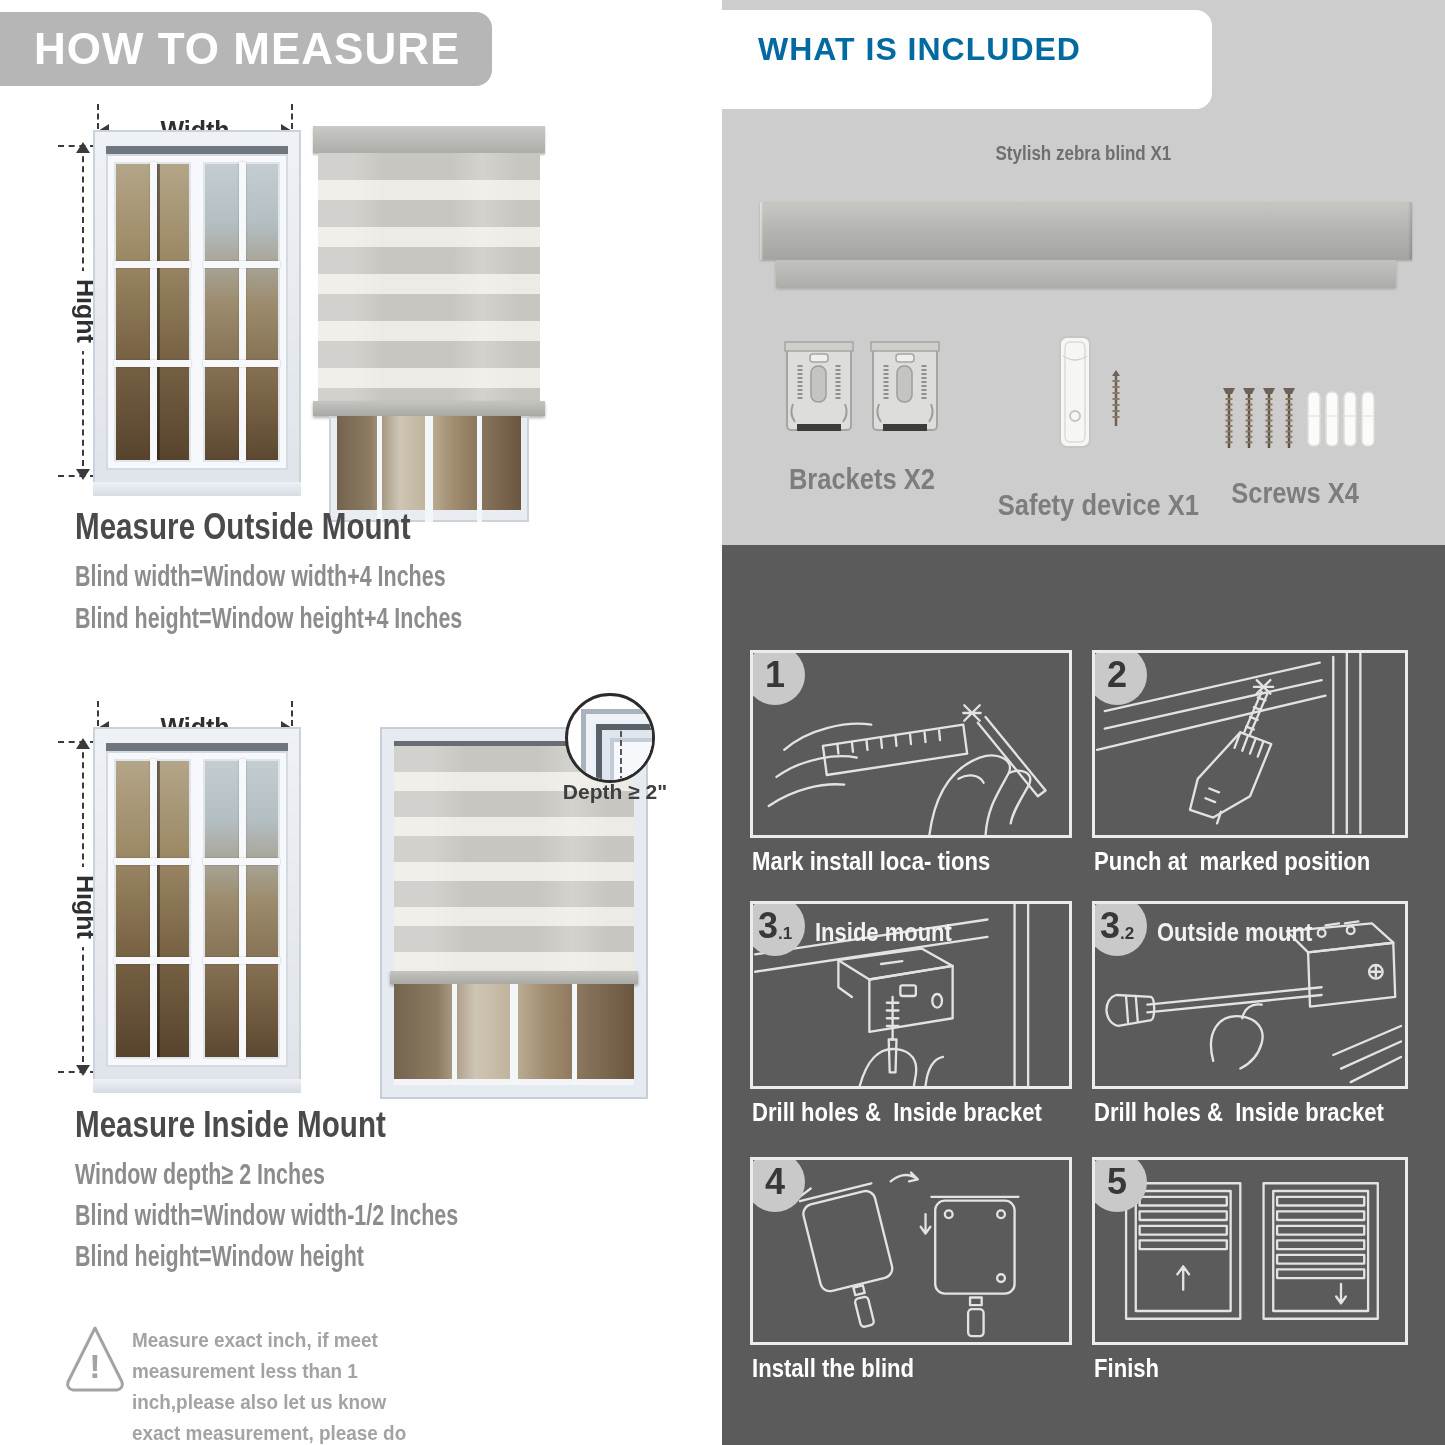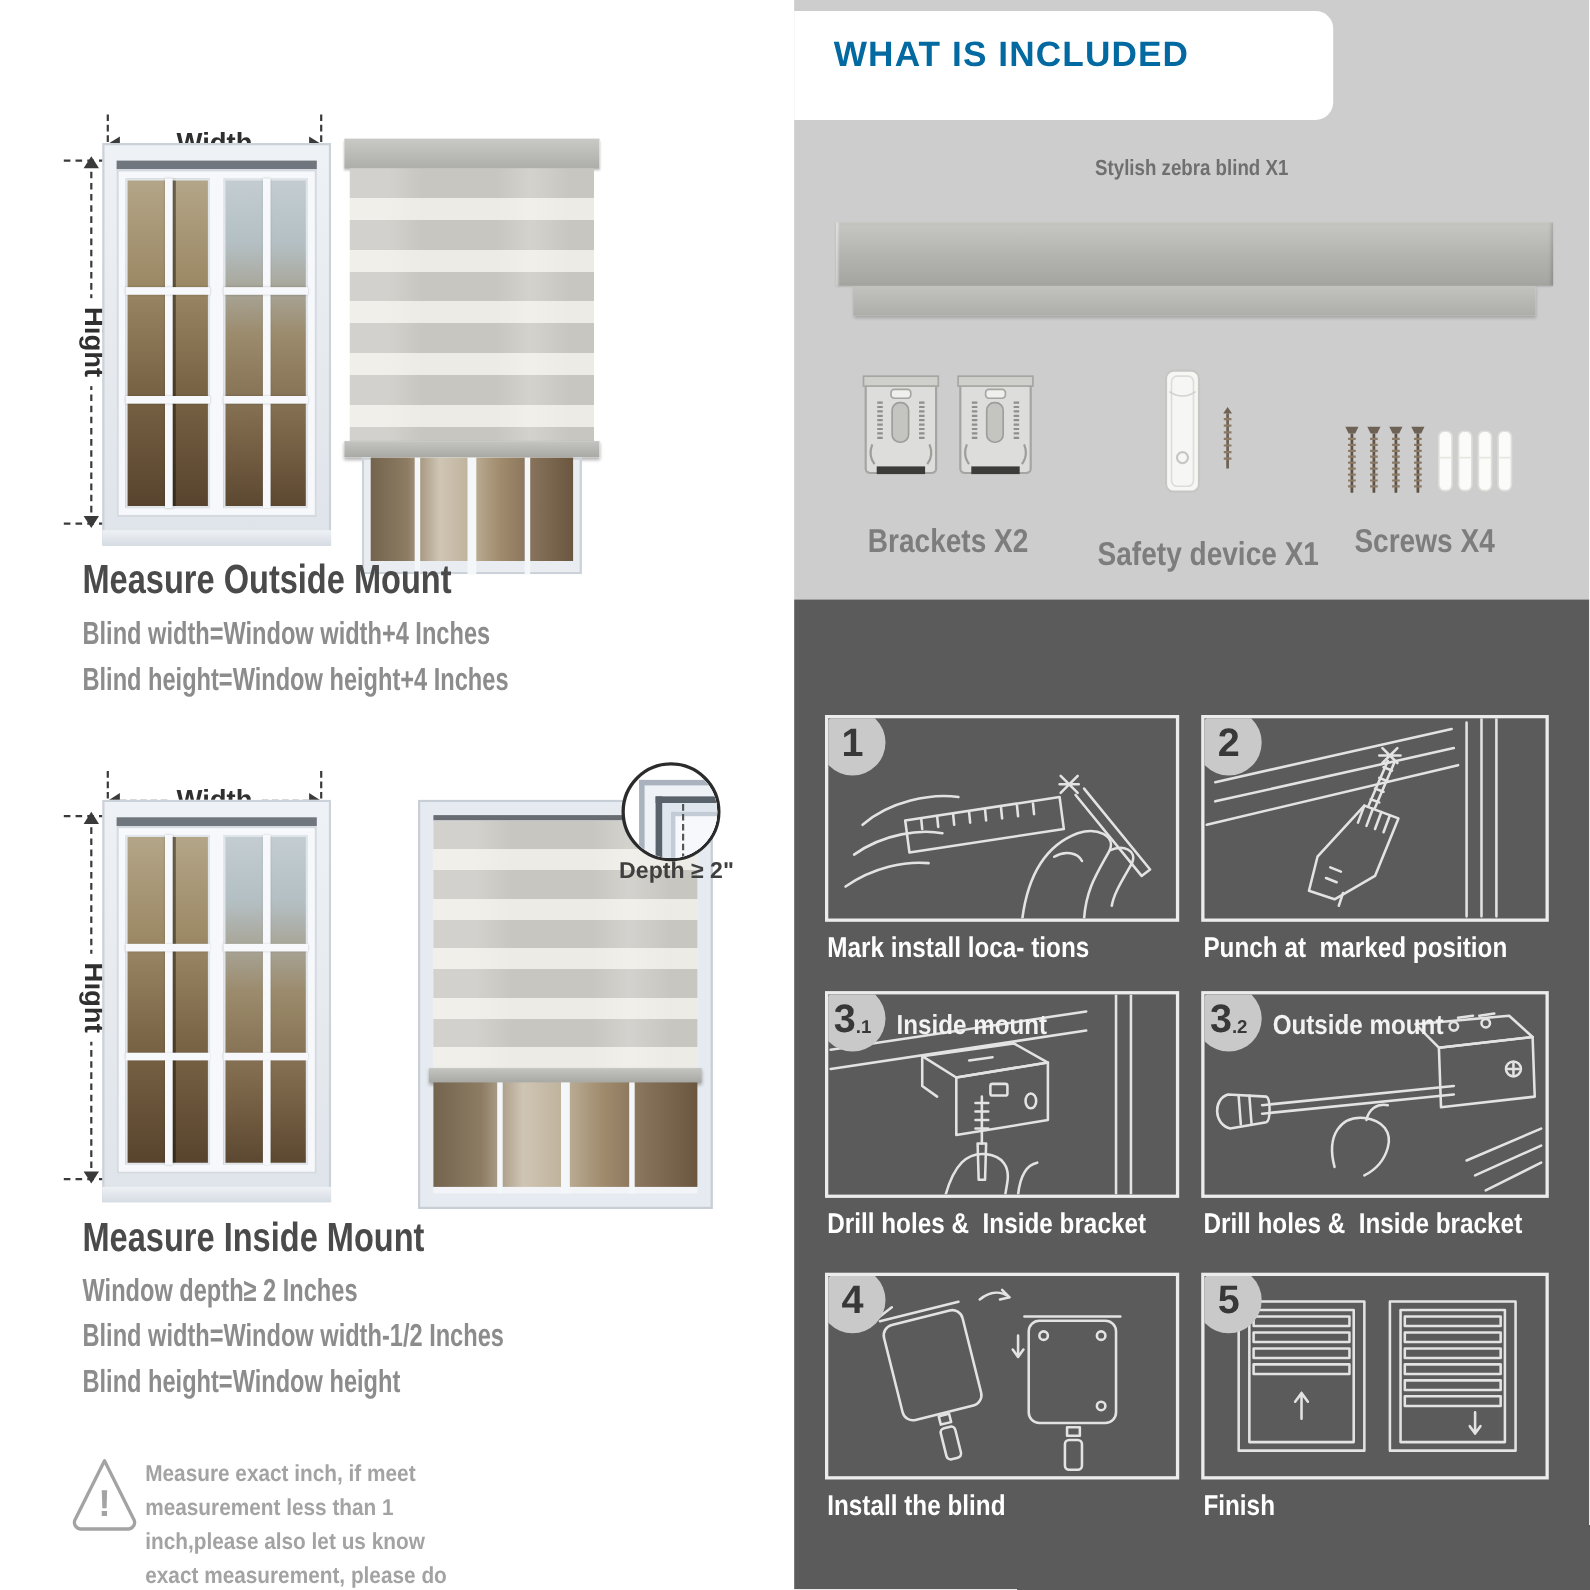--- a/index.html
+++ b/index.html
@@ -127,20 +127,21 @@
   .step-art{position:absolute;left:0;top:0;width:100%;height:100%;}
   .step-art path,.step-art rect,.step-art circle,.step-art ellipse,.step-art line{
     stroke:#e3e3e3;fill:none;stroke-width:2.4;stroke-linecap:round;stroke-linejoin:round;}
   .step-art .fillbar{fill:#d6d6d6;stroke:none;}
 </style>
 </head>
 <body>
 
 <div id="stage" data-name="infographic-page">
 
+  <div class="abs banner-how" data-name="how-to-measure-banner">HOW TO MEASURE</div>
 
   <div class="abs width-arrow" style="left:98px;top:100px;" data-name="width-arrow-outside">
     <span class="ah ah-left" data-name="arrow-left-icon"></span>
     <span class="dash"></span>
     <span class="wlabel" data-name="width-label">Width</span>
     <span class="dash"></span>
     <span class="ah ah-right" data-name="arrow-right-icon"></span>
   </div>
   <div class="abs vtick" style="left:97px;top:104px;" data-name="width-tick-left"></div>
   <div class="abs vtick" style="left:291px;top:104px;" data-name="width-tick-right"></div>
@@ -319,21 +320,21 @@
     </g>
     <g>
       <rect x="90" y="6" width="12" height="54" rx="5" fill="#fbfbf9" stroke="#dededa" stroke-width="1.5"></rect>
       <rect x="108" y="6" width="12" height="54" rx="5" fill="#fbfbf9" stroke="#dededa" stroke-width="1.5"></rect>
       <rect x="126" y="6" width="12" height="54" rx="5" fill="#fbfbf9" stroke="#dededa" stroke-width="1.5"></rect>
       <rect x="144" y="6" width="12" height="54" rx="5" fill="#fbfbf9" stroke="#dededa" stroke-width="1.5"></rect>
       <path d="M90,30 h12 M108,30 h12 M126,30 h12 M144,30 h12" stroke="#e6e6e2" stroke-width="1.5"></path>
     </g>
   </svg>
 
-  <div class="abs item-label" style="left:762px;top:476px;width:200px;text-decoration:underline;" data-name="brackets-label">
+  <div class="abs item-label" style="left:762px;top:462px;width:200px;text-decoration:underline;" data-name="brackets-label">
     <span class="cx">Brackets X2</span></div>
   <div class="abs item-label" style="left:980px;top:488px;width:220px;" data-name="safety-device-label">
     <span class="cx">Safety device X1</span></div>
   <div class="abs item-label" style="left:1195px;top:476px;width:200px;" data-name="screws-label">
     <span class="cx">Screws X4</span></div>
 
   <div class="abs dark-panel" data-name="mount-section"></div>
 
   <div class="abs step-panel" style="left:750px;top:650px;width:322px;height:188px;" data-name="step-panel-1">
     <div class="badge" data-name="step-badge">

